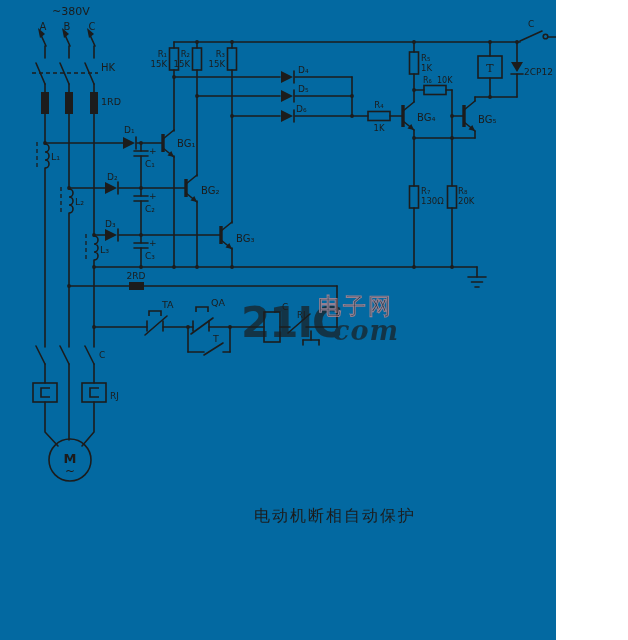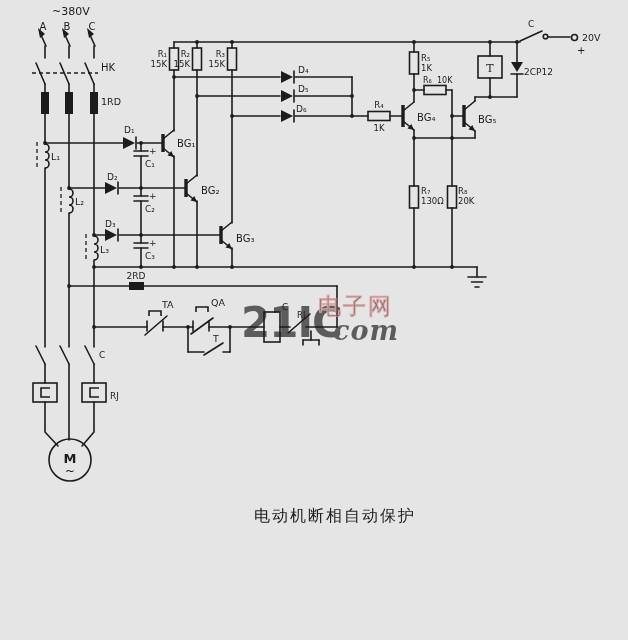--- a/index.html
+++ b/index.html
@@ -1,16 +1,16 @@
 <!DOCTYPE html>
 <html><head>
 <meta charset="utf-8">
 <style>
   html,body{margin:0;padding:0;background:#ffffff;}
-  .page{position:relative;width:628px;height:640px;background:#e5e5e5;overflow:hidden;
+  .page{position:relative;width:556px;height:640px;background:#0369a1;overflow:hidden;
         font-family:"DejaVu Sans",sans-serif;}
   svg{position:absolute;left:0;top:0;}
   svg text{fill:#1c1c1c;}
   .wire{stroke:#1c1c1c;stroke-width:1.6;fill:none;stroke-linecap:round;}
   .thick{stroke:#1c1c1c;stroke-width:3.4;fill:none;stroke-linecap:butt;}
   .comp{stroke:#1c1c1c;stroke-width:1.6;fill:none;}
   .fill{fill:#1c1c1c;stroke:none;}
   .dash{stroke:#1c1c1c;stroke-width:1.3;fill:none;stroke-dasharray:4 3;}
   .dot{fill:#1c1c1c;stroke:none;}
   .lbl{font-family:"DejaVu Sans",sans-serif;}

